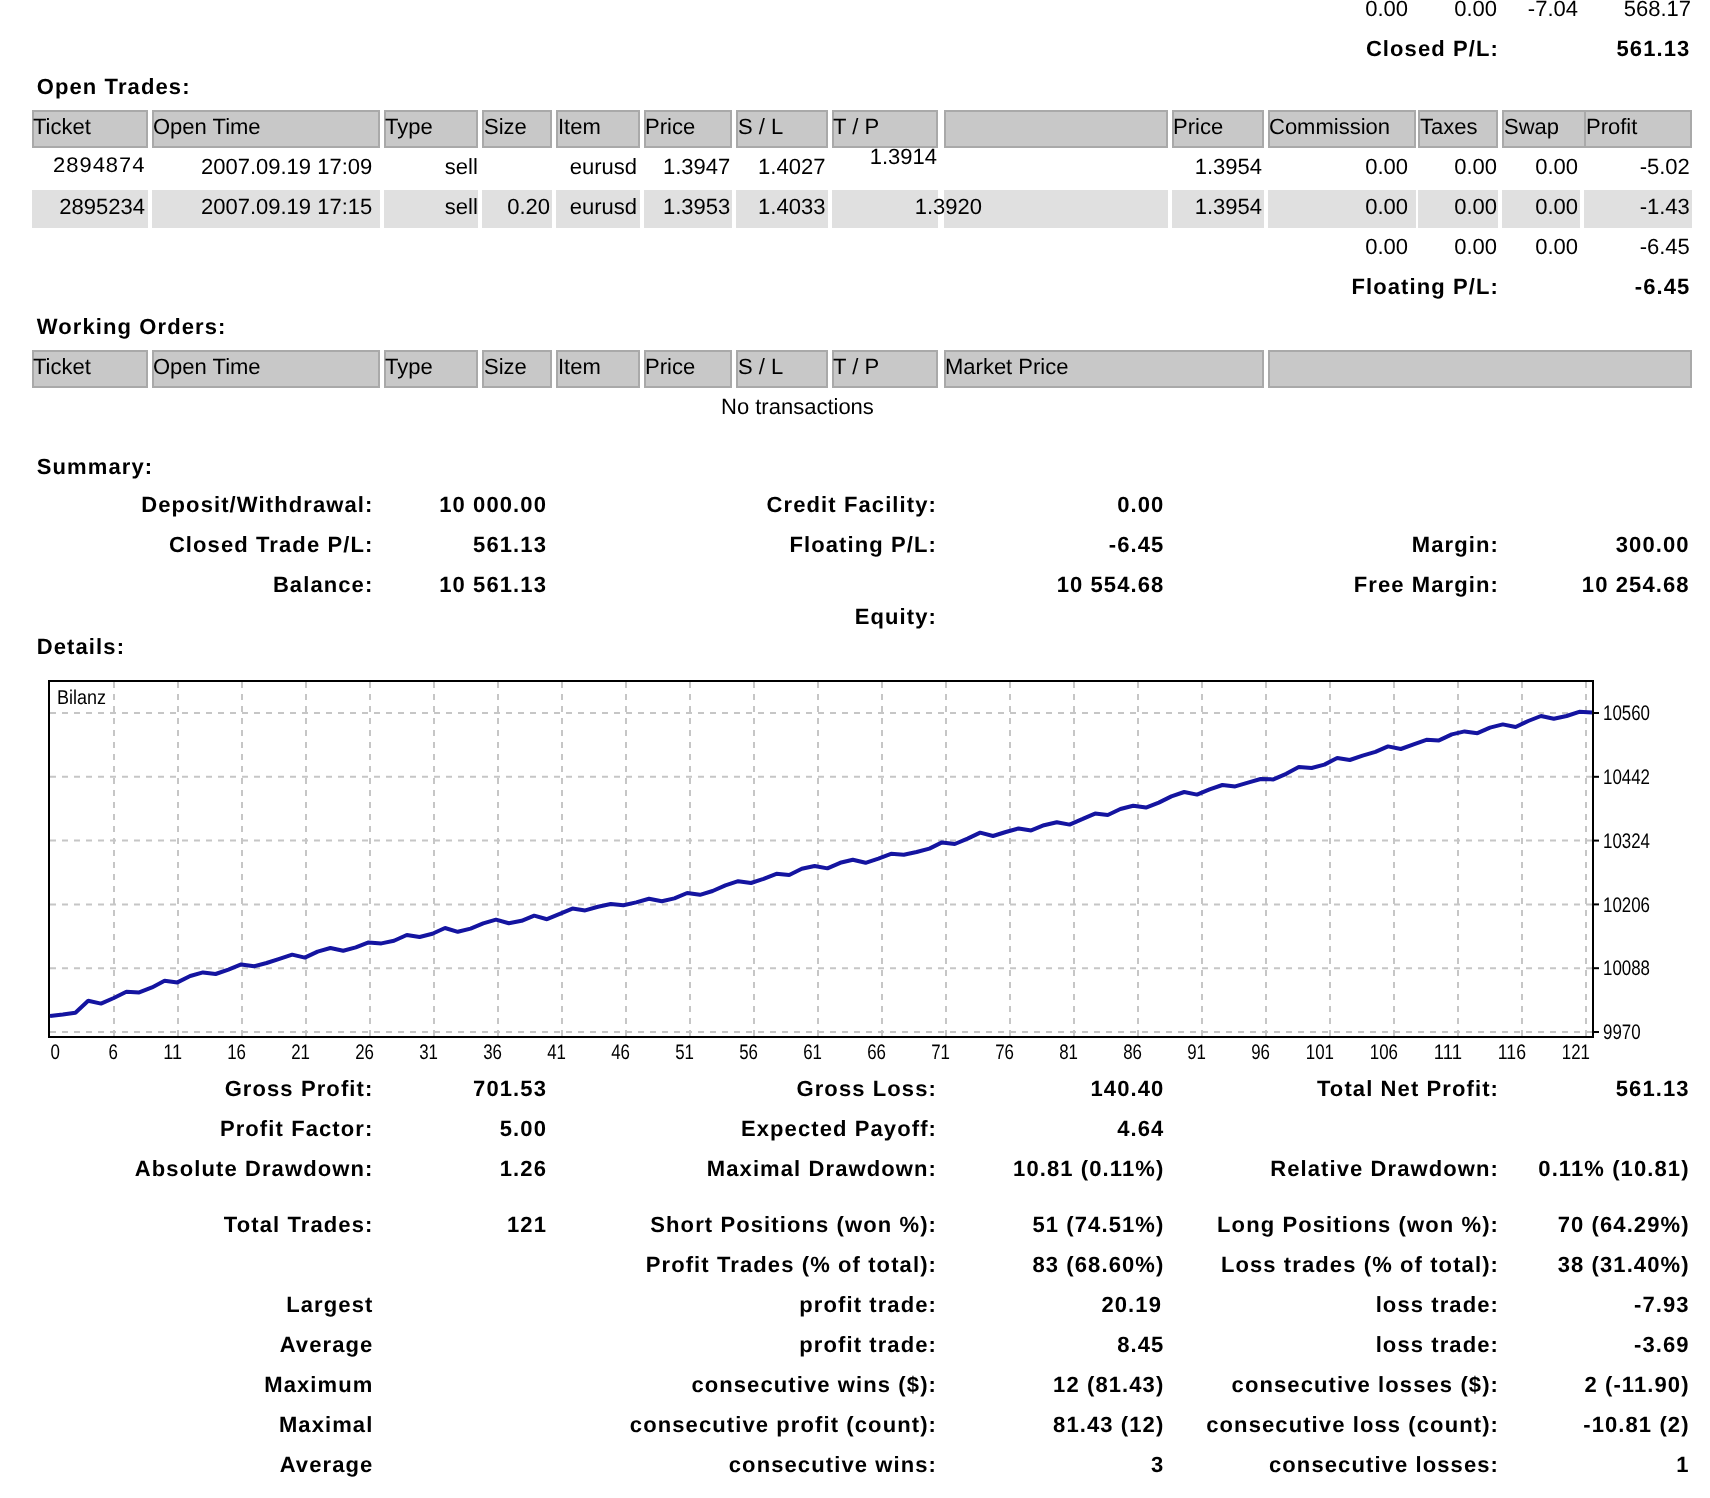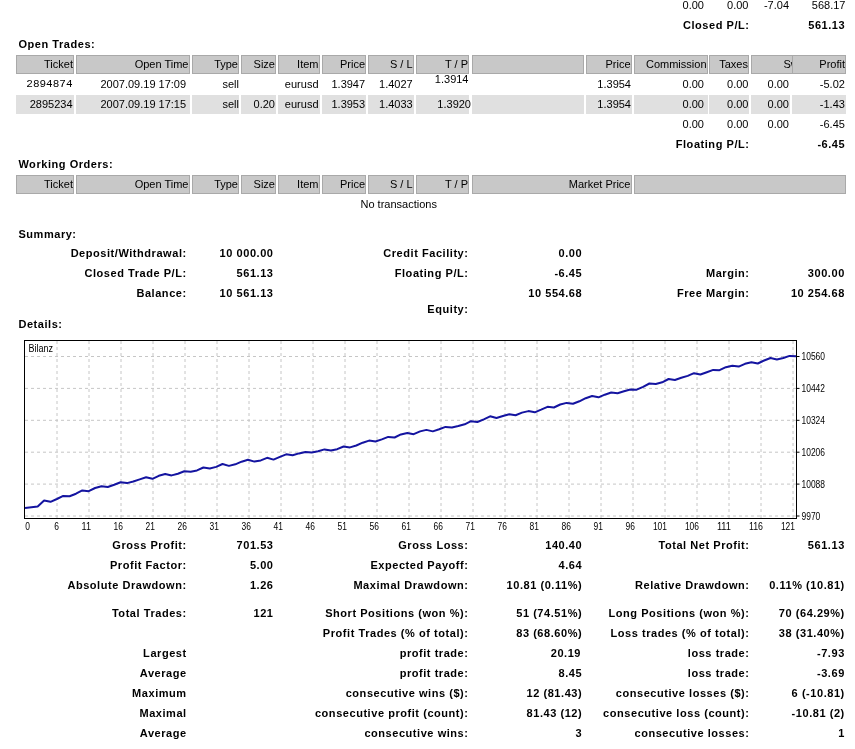--- a/index.html
+++ b/index.html
@@ -1,17 +1,17 @@
 <!DOCTYPE html>
 <html><head><meta charset="utf-8">
 <style>
 html,body{margin:0;padding:0;}
 body{width:855px;height:749px;position:relative;overflow:hidden;background:#ffffff;
  font-family:"Liberation Sans",sans-serif;font-size:11px;color:#000;}
-.hc{position:absolute;height:18.5px;background:#c8c8c8;border:1px solid #a9a9a9;box-sizing:border-box;text-align:right;line-height:16.5px;}
+.hc{position:absolute;height:18.5px;background:#c8c8c8;border:1px solid #a9a9a9;box-sizing:border-box;text-align:left;line-height:16.5px;}
 .gc{position:absolute;height:18.5px;background:#e0e0e0;}
 .rt{position:absolute;height:18px;line-height:18px;white-space:nowrap;}
 .lt{position:absolute;height:18px;line-height:18px;white-space:nowrap;font-weight:bold;}
 </style></head>
 <body>
 <div class="rt" style="right:151.0px;top:-4px;">0.00</div>
 <div class="rt" style="right:106.5px;top:-4px;">0.00</div>
 <div class="rt" style="right:66.0px;top:-4px;">-7.04</div>
 <div class="rt" style="right:9.5px;top:-4px;">568.17</div>
 <div class="rt" style="right:105.5px;top:15.5px;font-weight:bold;letter-spacing:0.55px;">Closed P/L:</div>
@@ -58,21 +58,21 @@
 <div class="gc" style="left:709px;top:95px;width:40px;"></div>
 <div class="gc" style="left:751px;top:95px;width:39px;"></div>
 <div class="gc" style="left:792px;top:95px;width:54px;"></div>
 <div class="rt" style="right:782.5px;top:94.5px;">2895234</div>
 <div class="rt" style="right:668.9px;top:94.5px;">2007.09.19 17:15</div>
 <div class="rt" style="right:616.1px;top:94.5px;">sell</div>
 <div class="rt" style="right:580.0px;top:94.5px;">0.20</div>
 <div class="rt" style="right:536.5px;top:94.5px;">eurusd</div>
 <div class="rt" style="right:489.9px;top:94.5px;">1.3953</div>
 <div class="rt" style="right:442.3px;top:94.5px;">1.4033</div>
-<div class="rt" style="right:384px;top:94.5px;">1.3920</div>
+<div class="rt" style="right:364px;top:94.5px;">1.3920</div>
 <div class="rt" style="right:224.0px;top:94.5px;">1.3954</div>
 <div class="rt" style="right:151.0px;top:94.5px;">0.00</div>
 <div class="rt" style="right:106.5px;top:94.5px;">0.00</div>
 <div class="rt" style="right:66.0px;top:94.5px;">0.00</div>
 <div class="rt" style="right:10.1px;top:94.5px;">-1.43</div>
 <div class="rt" style="right:151.0px;top:114.5px;">0.00</div>
 <div class="rt" style="right:106.5px;top:114.5px;">0.00</div>
 <div class="rt" style="right:66.0px;top:114.5px;">0.00</div>
 <div class="rt" style="right:10.1px;top:114.5px;">-6.45</div>
 <div class="rt" style="right:105.5px;top:134.5px;font-weight:bold;letter-spacing:0.55px;">Floating P/L:</div>
@@ -140,21 +140,21 @@
 <div class="rt" style="right:10.2px;top:644px;font-weight:bold;letter-spacing:0.55px;">-7.93</div>
 <div class="rt" style="right:668.3px;top:664px;font-weight:bold;letter-spacing:0.55px;">Average</div>
 <div class="rt" style="right:386.5px;top:664px;font-weight:bold;letter-spacing:0.55px;">profit trade:</div>
 <div class="rt" style="right:272.8px;top:664px;font-weight:bold;letter-spacing:0.55px;padding-left:44px;">8.45</div>
 <div class="rt" style="right:105.5px;top:664px;font-weight:bold;letter-spacing:0.55px;">loss trade:</div>
 <div class="rt" style="right:10.2px;top:664px;font-weight:bold;letter-spacing:0.55px;">-3.69</div>
 <div class="rt" style="right:668.3px;top:684px;font-weight:bold;letter-spacing:0.55px;">Maximum</div>
 <div class="rt" style="right:386.5px;top:684px;font-weight:bold;letter-spacing:0.55px;">consecutive wins ($):</div>
 <div class="rt" style="right:272.8px;top:684px;font-weight:bold;letter-spacing:0.55px;">12 (81.43)</div>
 <div class="rt" style="right:105.5px;top:684px;font-weight:bold;letter-spacing:0.55px;">consecutive losses ($):</div>
-<div class="rt" style="right:10.2px;top:684px;font-weight:bold;letter-spacing:0.55px;">6 (-10.81)</div>
+<div class="rt" style="right:10.2px;top:684px;font-weight:bold;letter-spacing:0.55px;">2 (-11.90)</div>
 <div class="rt" style="right:668.3px;top:704px;font-weight:bold;letter-spacing:0.55px;">Maximal</div>
 <div class="rt" style="right:386.5px;top:704px;font-weight:bold;letter-spacing:0.55px;">consecutive profit (count):</div>
 <div class="rt" style="right:272.8px;top:704px;font-weight:bold;letter-spacing:0.55px;">81.43 (12)</div>
 <div class="rt" style="right:105.5px;top:704px;font-weight:bold;letter-spacing:0.55px;">consecutive loss (count):</div>
 <div class="rt" style="right:10.2px;top:704px;font-weight:bold;letter-spacing:0.55px;">-10.81 (2)</div>
 <div class="rt" style="right:668.3px;top:724px;font-weight:bold;letter-spacing:0.55px;">Average</div>
 <div class="rt" style="right:386.5px;top:724px;font-weight:bold;letter-spacing:0.55px;">consecutive wins:</div>
 <div class="rt" style="right:272.8px;top:724px;font-weight:bold;letter-spacing:0.55px;">3</div>
 <div class="rt" style="right:105.5px;top:724px;font-weight:bold;letter-spacing:0.55px;">consecutive losses:</div>
 <div class="rt" style="right:10.2px;top:724px;font-weight:bold;letter-spacing:0.55px;">1</div>

